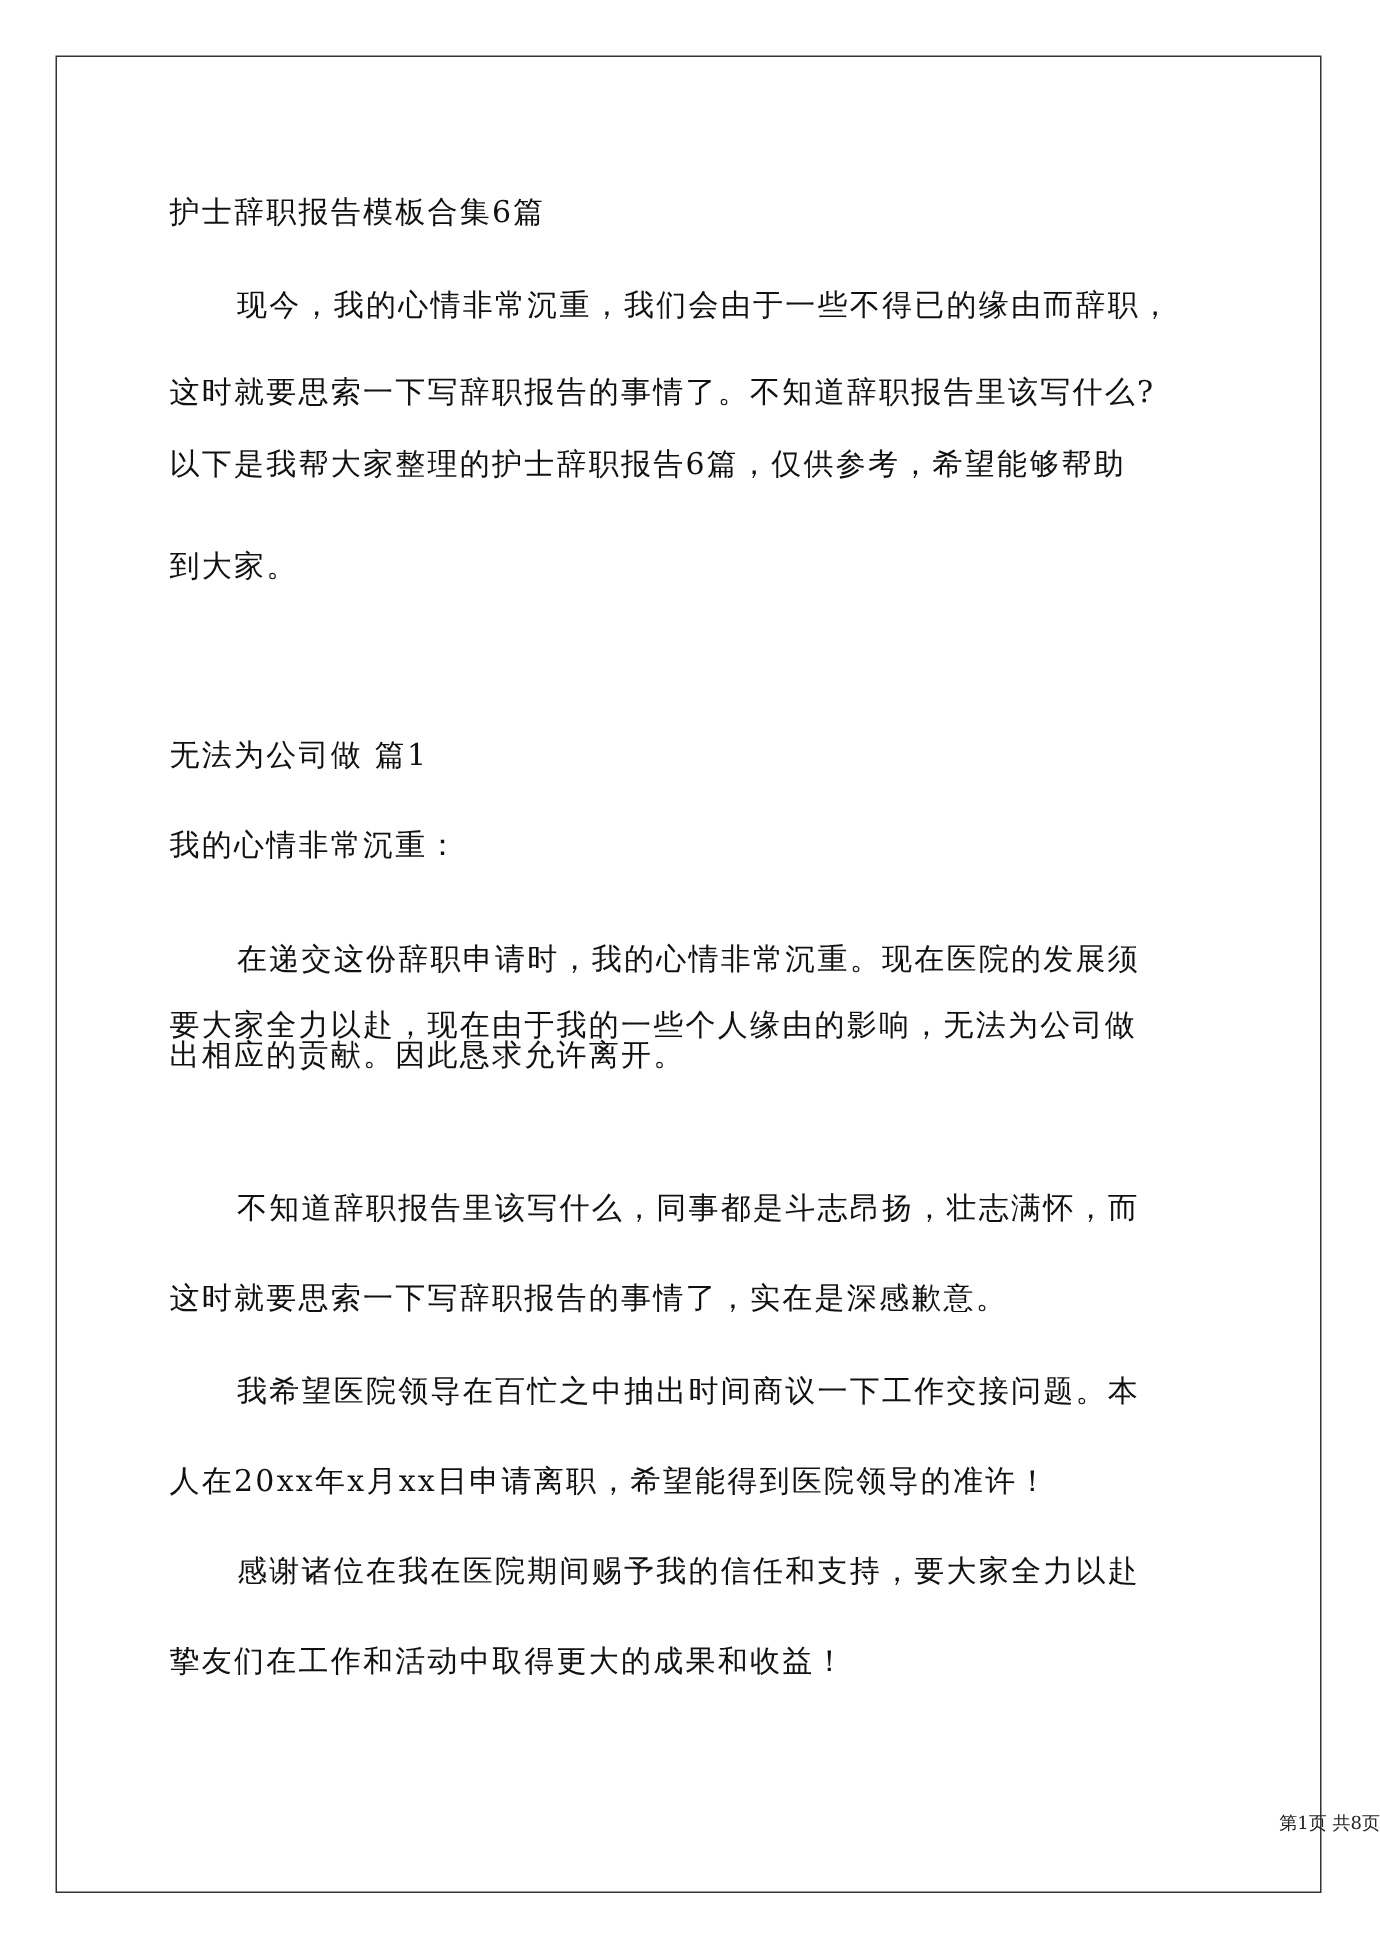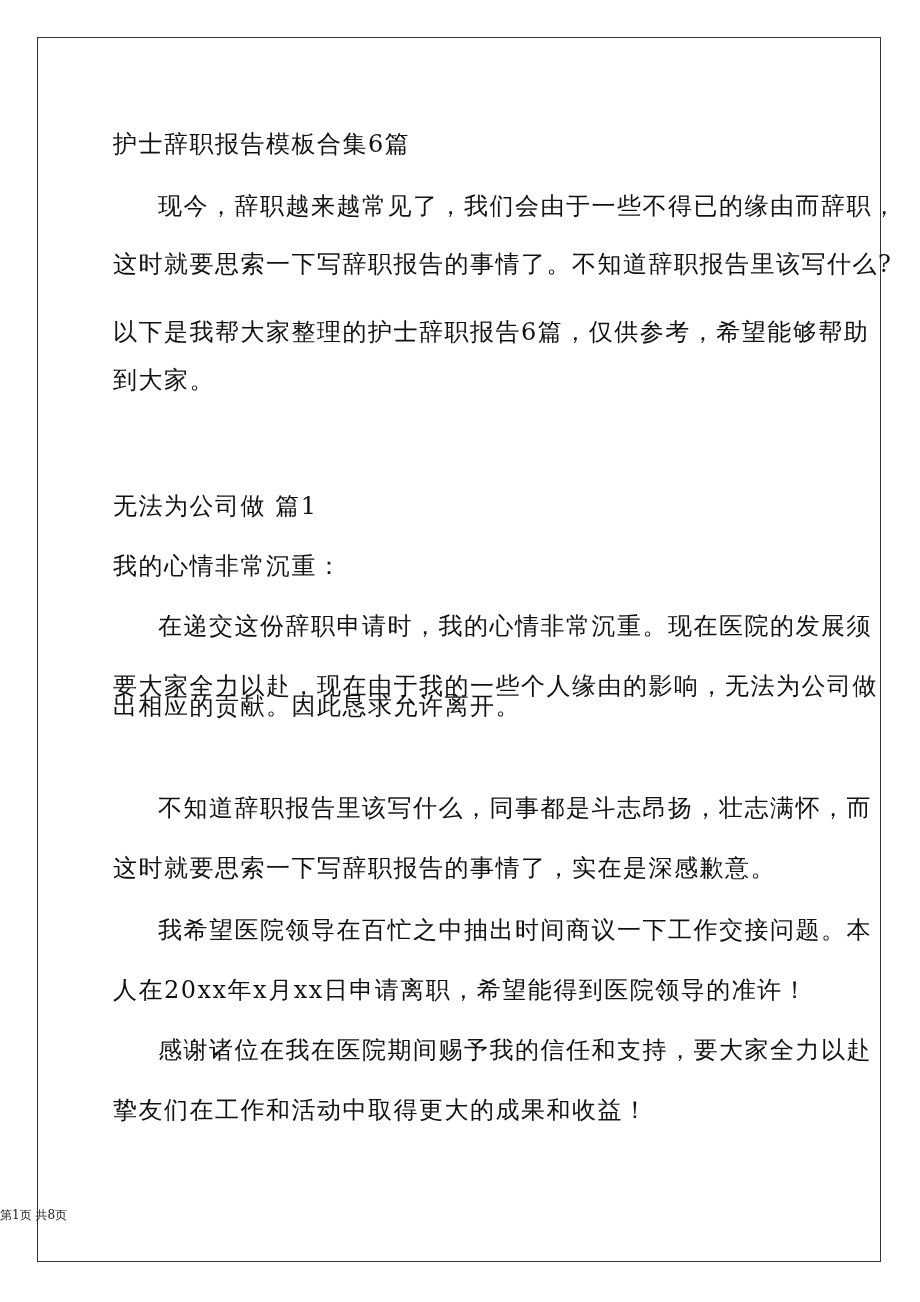--- a/index.html
+++ b/index.html
@@ -5,46 +5,46 @@
   html, body { margin: 0; padding: 0; background: #ffffff; }
   body { width: 920px; height: 1302px; position: relative; overflow: hidden; }
   .page-border {
     position: absolute; left: 37px; top: 37px;
     width: 844px; height: 1225px;
     border: 1px solid #333333; box-sizing: border-box;
   }
   .line {
     position: absolute; left: 113px;
     font-family: "DejaVu Serif", "Liberation Serif", serif;
-    font-size: 24px; color: #111111; white-space: nowrap;
+    font-size: 20px; color: #111111; white-space: nowrap;
     letter-spacing: 1.5px;
   }
   .indent { left: 158px; }
   .footer {
-    position: absolute; left: 0; width: 920px; top: 1207px; text-align: left;
+    position: absolute; left: 0; width: 920px; top: 1207px; text-align: right;
     font-family: "DejaVu Serif", "Liberation Serif", serif;
     font-size: 12px; color: #222222;
   }
 </style>
 </head>
 <body>
 
 <div class="page-border"></div>
 
 <div class="line" style="top:128px">护士辞职报告模板合集6篇</div>
 
-<div class="line indent" style="top:190px">现今，辞职越来越常见了，我们会由于一些不得已的缘由而辞职，</div>
+<div class="line indent" style="top:190px">现今，我的心情非常沉重，我们会由于一些不得已的缘由而辞职，</div>
 <div class="line" style="top:248px">这时就要思索一下写辞职报告的事情了。不知道辞职报告里该写什么?</div>
-<div class="line" style="top:316px">以下是我帮大家整理的护士辞职报告6篇，仅供参考，希望能够帮助</div>
+<div class="line" style="top:296px">以下是我帮大家整理的护士辞职报告6篇，仅供参考，希望能够帮助</div>
 <div class="line" style="top:364px">到大家。</div>
 
 <div class="line" style="top:490px">无法为公司做 篇1</div>
 <div class="line" style="top:550px">我的心情非常沉重：</div>
 
-<div class="line indent" style="top:610px">在递交这份辞职申请时，我的心情非常沉重。现在医院的发展须</div>
+<div class="line indent" style="top:626px">在递交这份辞职申请时，我的心情非常沉重。现在医院的发展须</div>
 <div class="line" style="top:670px">要大家全力以赴，现在由于我的一些个人缘由的影响，无法为公司做</div>
 <div class="line" style="top:690px">出相应的贡献。因此恳求允许离开。</div>
 <div class="line indent" style="top:792px">不知道辞职报告里该写什么，同事都是斗志昂扬，壮志满怀，而</div>
 <div class="line" style="top:852px">这时就要思索一下写辞职报告的事情了，实在是深感歉意。</div>
 <div class="line indent" style="top:914px">我希望医院领导在百忙之中抽出时间商议一下工作交接问题。本</div>
 <div class="line" style="top:974px">人在20xx年x月xx日申请离职，希望能得到医院领导的准许！</div>
 <div class="line indent" style="top:1034px">感谢诸位在我在医院期间赐予我的信任和支持，要大家全力以赴</div>
 <div class="line" style="top:1094px">挚友们在工作和活动中取得更大的成果和收益！</div>
 
 <div class="footer">第1页  共8页</div>

